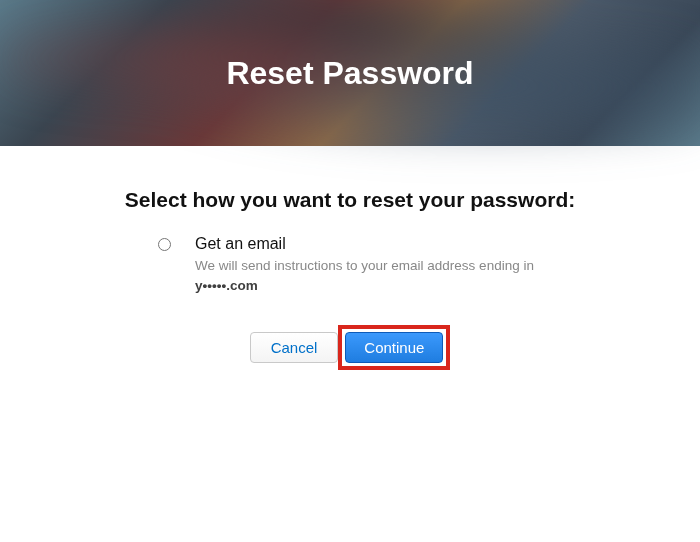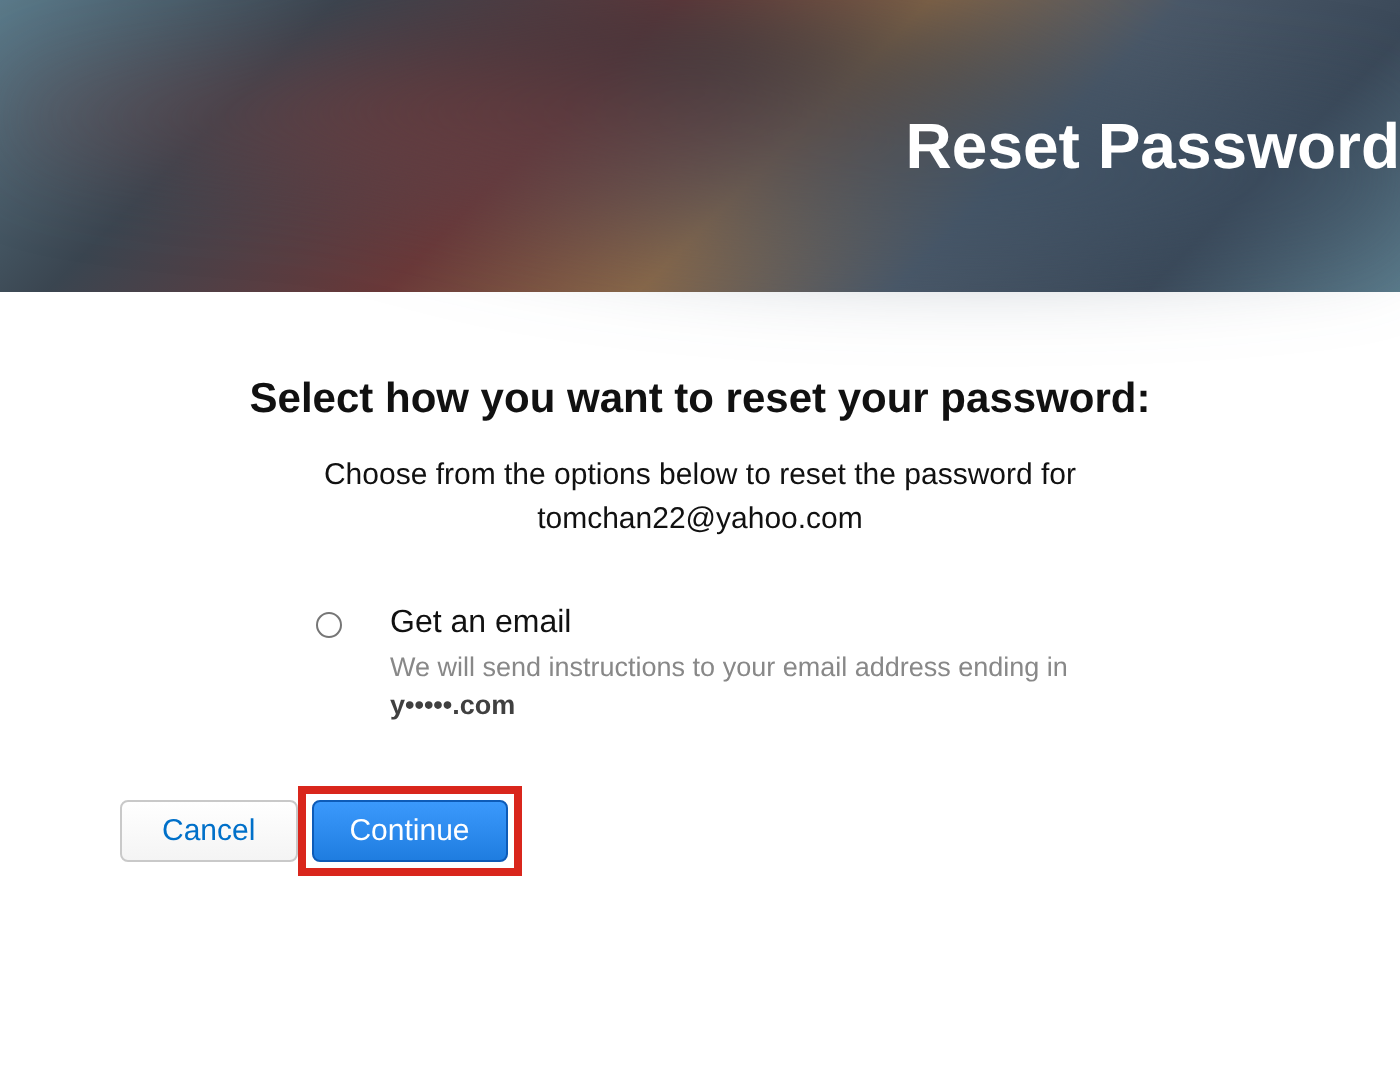--- a/index.html
+++ b/index.html
@@ -13,21 +13,21 @@
       height: 542px;
       background: #fff;
       overflow: hidden;
     }
     .hero {
       height: 146px;
       background: linear-gradient(135deg, #5a7a8a 0%, #3a4550 20%, #6a3838 40%, #8a6848 55%, #4a5868 70%, #3a4858 85%, #5a7a8a 100%);
       filter: blur(0px);
       display: flex;
       align-items: center;
-      justify-content: flex-end;
+      justify-content: center;
       position: relative;
     }
     .hero::before {
       content: '';
       position: absolute;
       inset: 0;
       background: radial-gradient(ellipse at 30% 40%, rgba(120,60,60,0.6) 0%, transparent 40%),
                   radial-gradient(ellipse at 70% 60%, rgba(60,80,100,0.7) 0%, transparent 50%),
                   radial-gradient(ellipse at 50% 20%, rgba(40,50,60,0.8) 0%, transparent 45%);
       filter: blur(20px);
@@ -94,20 +94,21 @@
     .option-desc strong {
       font-weight: 600;
       color: #404040;
     }
     .highlight-box {
       border: 4px solid #d9261c;
     }
     .buttons {
       margin-top: 18px;
       display: flex;
+      justify-content: center;
       gap: 0;
       align-items: center;
     }
     .btn {
       font-size: 15px;
       padding: 6px 20px;
       border-radius: 4px;
       cursor: pointer;
       font-family: inherit;
     }
@@ -130,24 +131,20 @@
   </style>
 </head>
 <body>
 
 <div class="hero">
   <h1 class="hero-title">Reset Password</h1>
 </div>
 
 <div class="content">
   <h2 class="subheading">Select how you want to reset your password:</h2>
-  <p class="instruction">
-    <span>Choose from the options below to reset the password for</span><br>
-    <span>tomchan22@yahoo.com</span>
-  </p>
 
   <div class="options">
 
     <div class="option">
       <label class="option-row">
         <input type="radio" name="resetmethod" class="radio" style="">
         <span class="option-body">
           <span class="option-label">Get an email</span>
           <span class="option-desc">
             <span>We will send instructions to your email address ending in</span>

